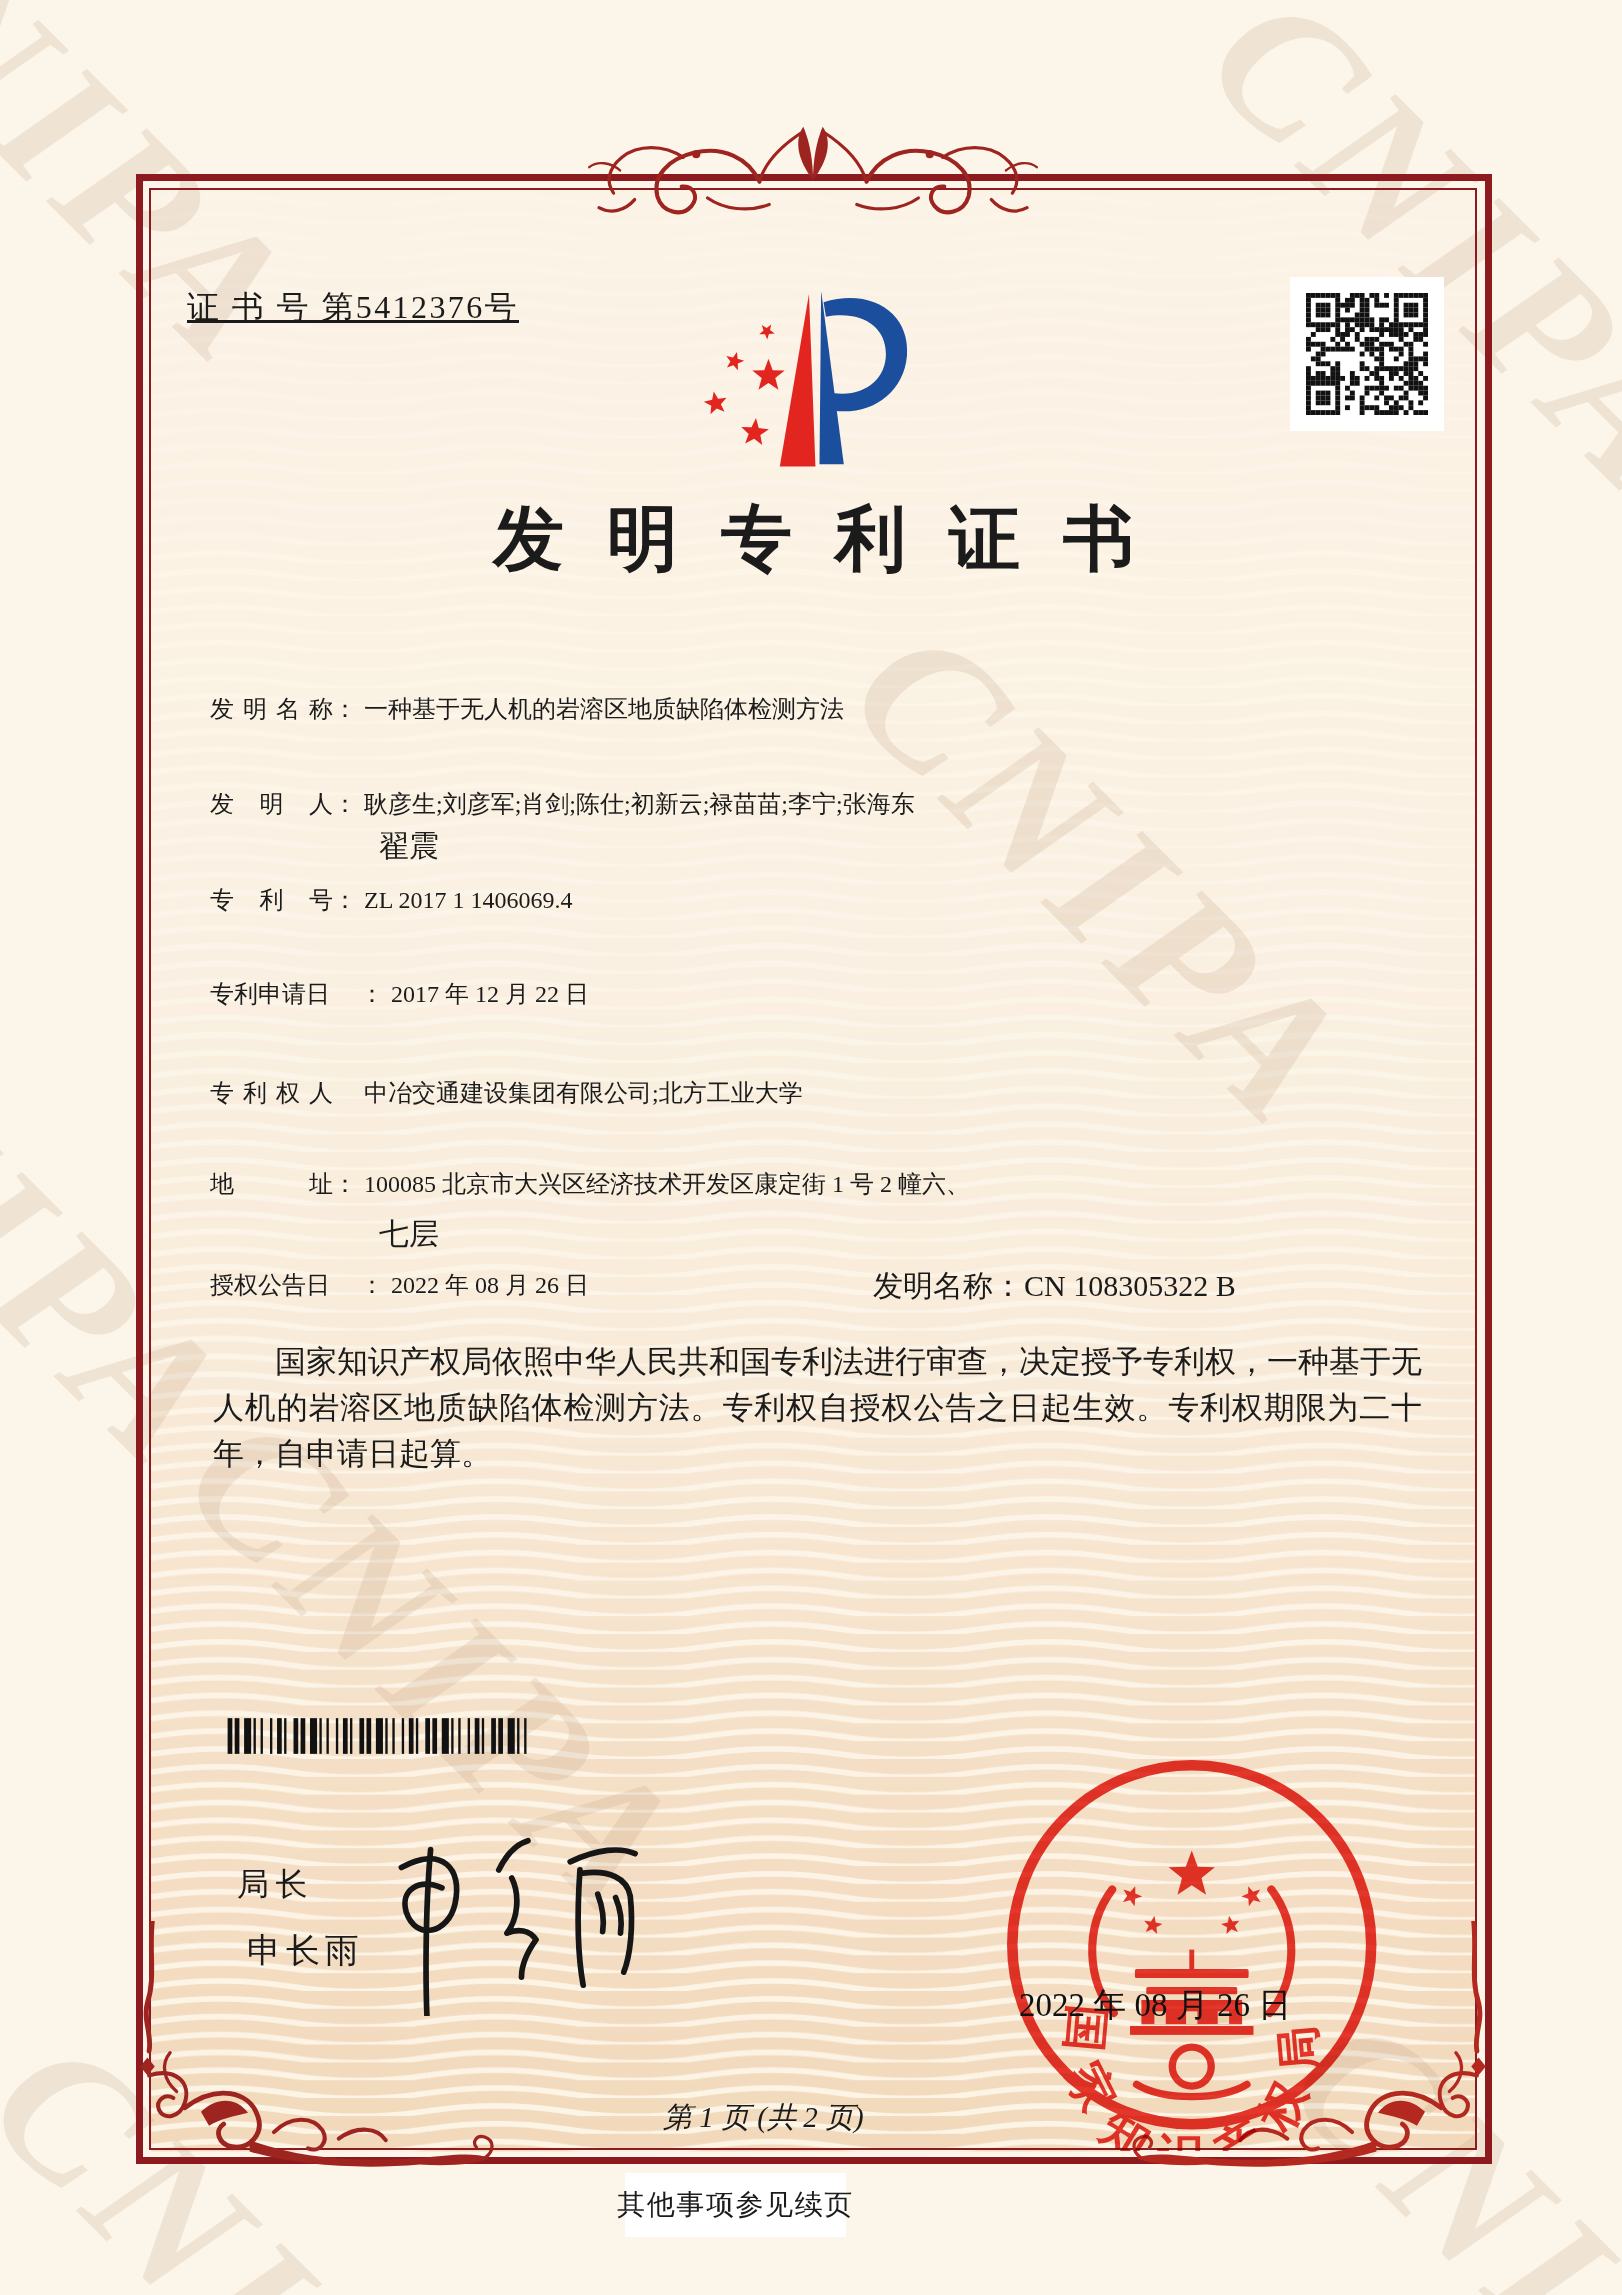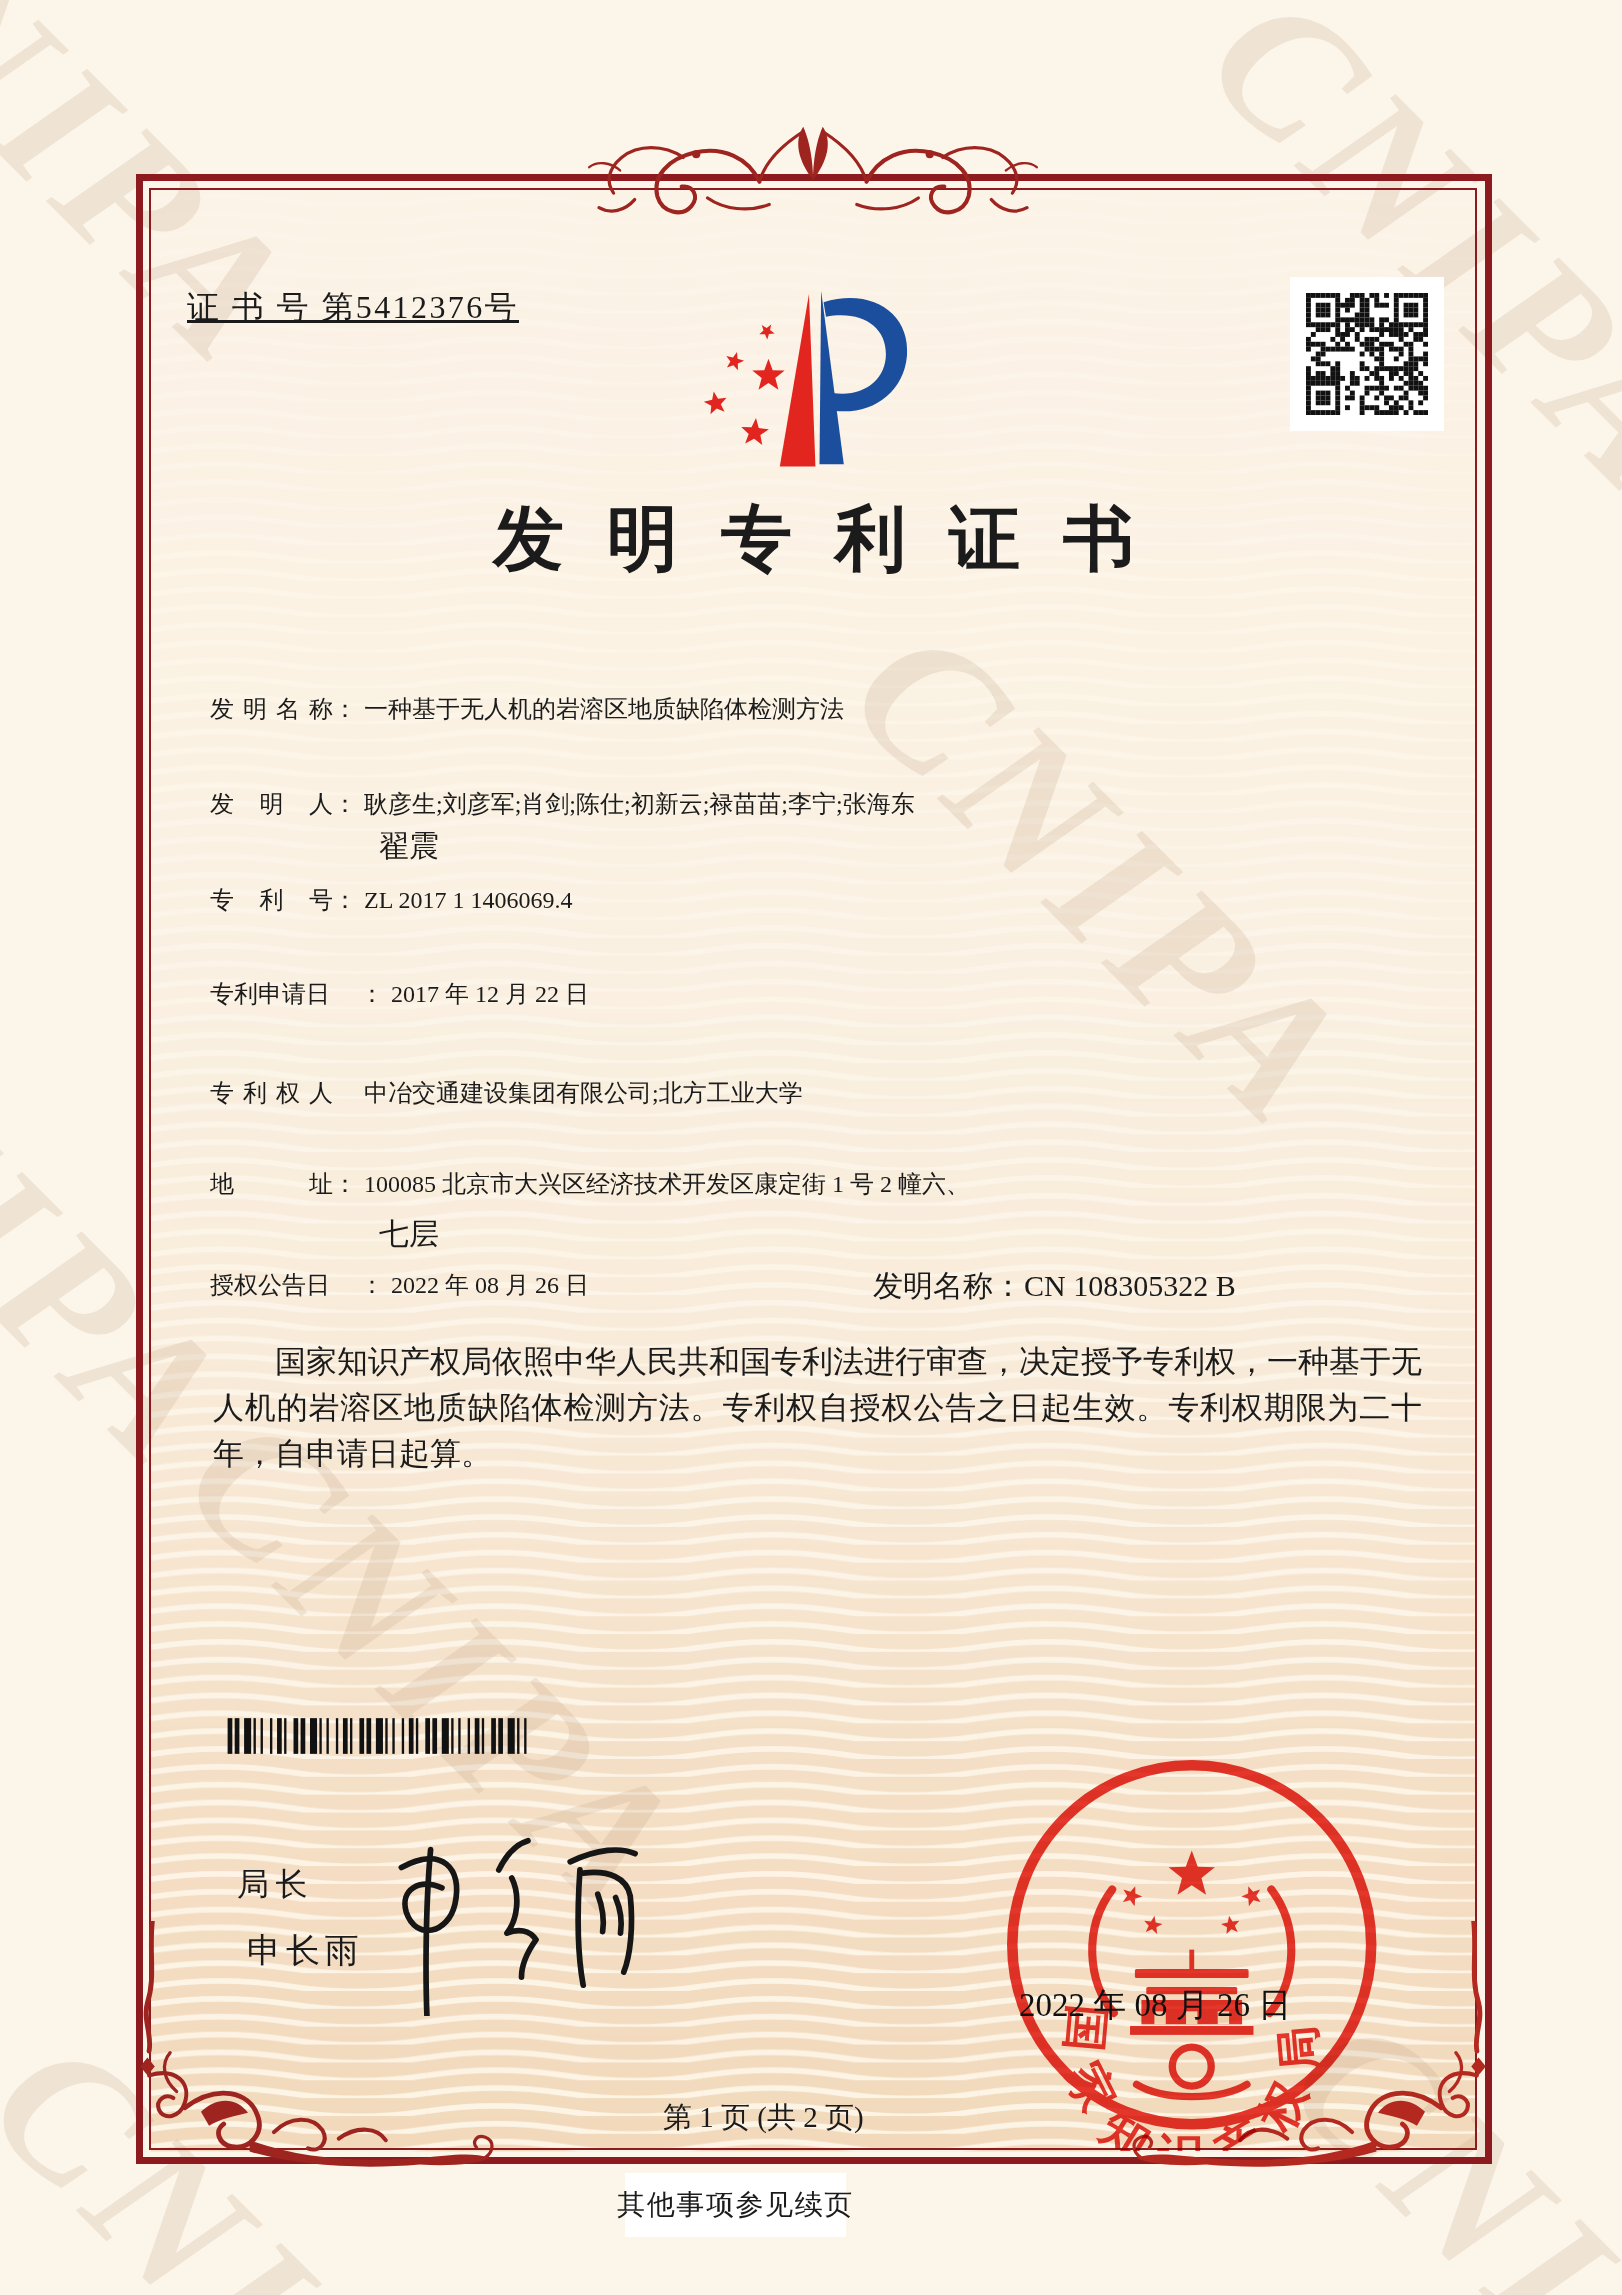--- a/index.html
+++ b/index.html
@@ -48,21 +48,21 @@
     font-size:31px;line-height:46px;text-align:justify;}
   .body-text p{margin:0;text-indent:62px;}
   .body-text p + p{margin-top:11.4px;}
   .barcode{position:absolute;left:226px;top:1718px;z-index:5;}
   .sig-title{position:absolute;left:237px;top:1863px;z-index:5;font-size:32px;letter-spacing:6.5px;}
   .sig-name{position:absolute;left:247px;top:1928px;z-index:5;font-size:34px;letter-spacing:4.9px;text-align:center;}
   .signature{position:absolute;left:377px;top:1805px;z-index:5;}
   .seal{position:absolute;left:992px;top:1745px;z-index:6;opacity:.93;mix-blend-mode:multiply;}
   .seal-date{position:absolute;left:1019px;top:1983px;z-index:7;font-size:33px;
     white-space:nowrap;color:#101010;}
-  .page-info{position:absolute;left:663px;top:2098px;z-index:5;font-size:29px;white-space:nowrap;}
+  .page-info{position:absolute;left:663px;top:2098px;z-index:5;font-size:29px;white-space:nowrap;font-style:italic;}
   .cont-note{position:absolute;left:625px;top:2173px;width:221px;height:64px;z-index:5;
     background:#ffffff;display:flex;align-items:center;justify-content:center;
     font-size:28px;letter-spacing:1.6px;white-space:nowrap;}
 </style>
 </head>
 <body>
 
 <div class="page">
 
   <svg class="waves" width="1324" height="1964" viewBox="0 0 1632 2420">

